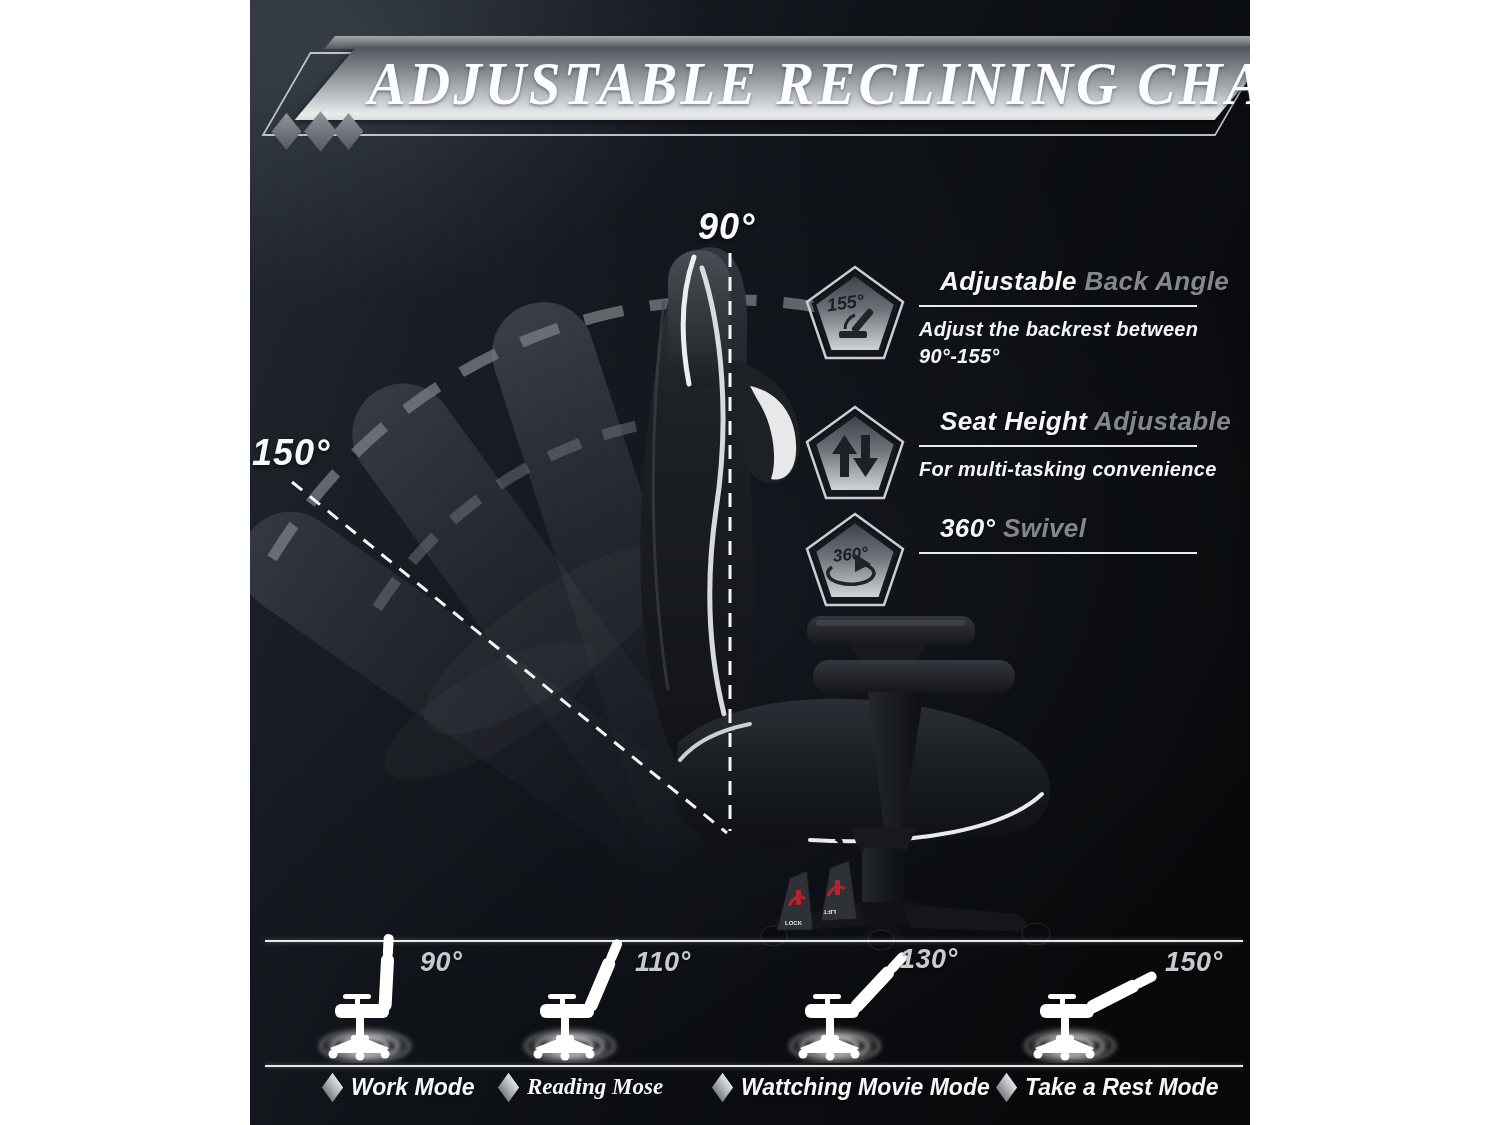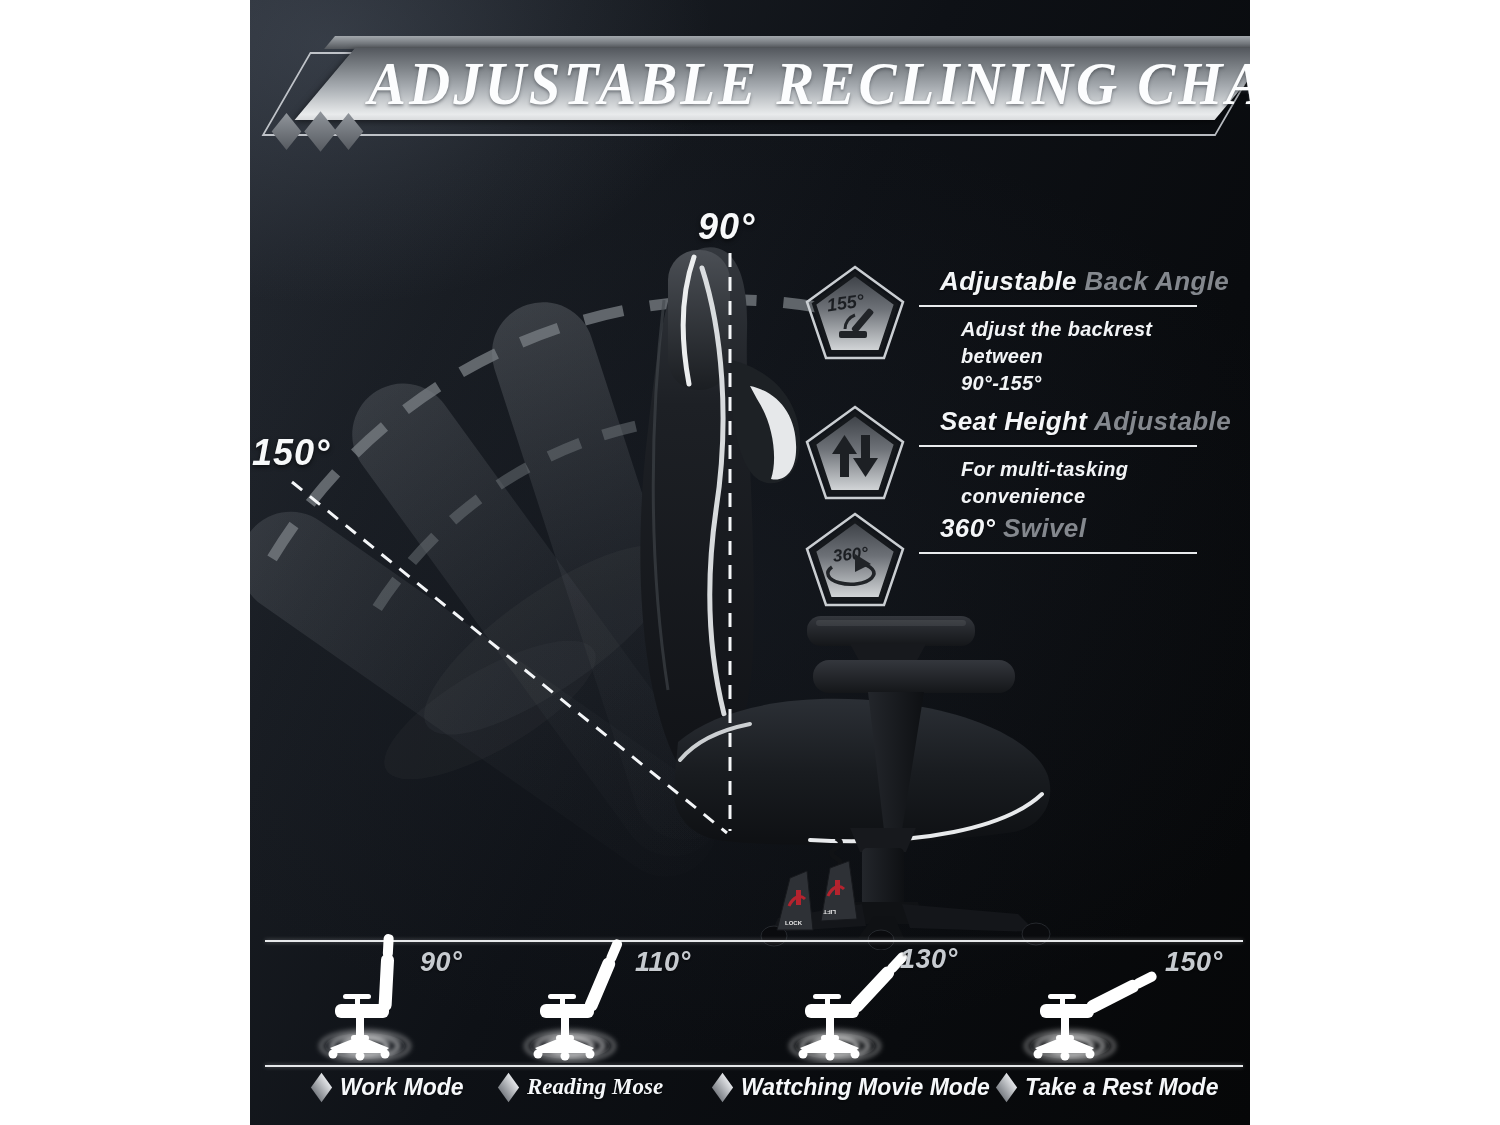--- a/index.html
+++ b/index.html
@@ -28,21 +28,21 @@
   .angle-big{font-style:italic;font-weight:bold;font-size:36px;color:#f7f9fa;letter-spacing:1px;
       text-shadow:0 2px 4px rgba(0,0,0,.6);}
   
   .feature{display:flex;gap:14px;width:410px;}
   .feature svg{flex:0 0 auto;}
   .feature-texts{padding-top:2px;}
   .feature-title{white-space:nowrap;font-style:italic;font-weight:bold;font-size:26px;letter-spacing:.4px;margin-left:21px;}
   .ft-strong{color:#f4f6f8;text-shadow:0 1px 2px rgba(0,0,0,.5);}
   .ft-muted{color:#84888e;}
   .feature-rule{width:278px;height:2px;background:#e9ebed;margin:8px 0 9px 0;}
-  .feature-desc{font-style:italic;font-weight:bold;font-size:20px;color:#f2f4f6;letter-spacing:.3px;line-height:27px;margin-left:42px;}
+  .feature-desc{font-style:italic;font-weight:bold;font-size:20px;color:#f2f4f6;letter-spacing:.3px;line-height:27px;}
   
   .sep-line{left:15px;width:978px;height:2px;background:#e7e9eb;box-shadow:0 0 4px rgba(255,255,255,.35);}
   .angle-small{font-style:italic;font-weight:bold;font-size:27px;color:#c7cbd0;letter-spacing:.5px;
       text-shadow:0 1px 2px rgba(0,0,0,.6);}
   .mode-item{display:flex;align-items:center;gap:11px;height:26px;}
   .mode-diamond{width:15px;height:15px;flex:0 0 auto;transform:scaleY(1.4) rotate(45deg);
       background:linear-gradient(180deg,#e3e5e8,#7b7f85);}
   .mode-label{font-style:italic;font-weight:bold;font-size:23px;color:#f6f8fa;white-space:nowrap;
       text-shadow:0 1px 2px rgba(0,0,0,.5);}
 </style>
@@ -306,21 +306,21 @@
       <use href="#mini-glow" xlink:href="#mini-glow"></use>
       <use href="#mini-static" xlink:href="#mini-static"></use>
       <use href="#mini-back" xlink:href="#mini-back" transform="rotate(63)"></use>
     </svg>
 
     <div class="abs angle-small" style="left:170px;top:947px;">90°</div>
     <div class="abs angle-small" style="left:385px;top:947px;">110°</div>
     <div class="abs angle-small" style="left:650px;top:944px;">130°</div>
     <div class="abs angle-small" style="left:915px;top:947px;">150°</div>
 
-    <div class="abs mode-item" style="left:64px;top:1074px;">
+    <div class="abs mode-item" style="left:75px;top:1074px;">
       <span class="mode-diamond"></span>
       <span class="mode-label">Work Mode</span>
     </div>
     <div class="abs mode-item" style="left:251px;top:1074px;font-family:Liberation Serif, serif;">
       <span class="mode-diamond"></span>
       <span class="mode-label">Reading Mose</span>
     </div>
     <div class="abs mode-item" style="left:465px;top:1074px;">
       <span class="mode-diamond"></span>
       <span class="mode-label">Wattching Movie Mode</span>

